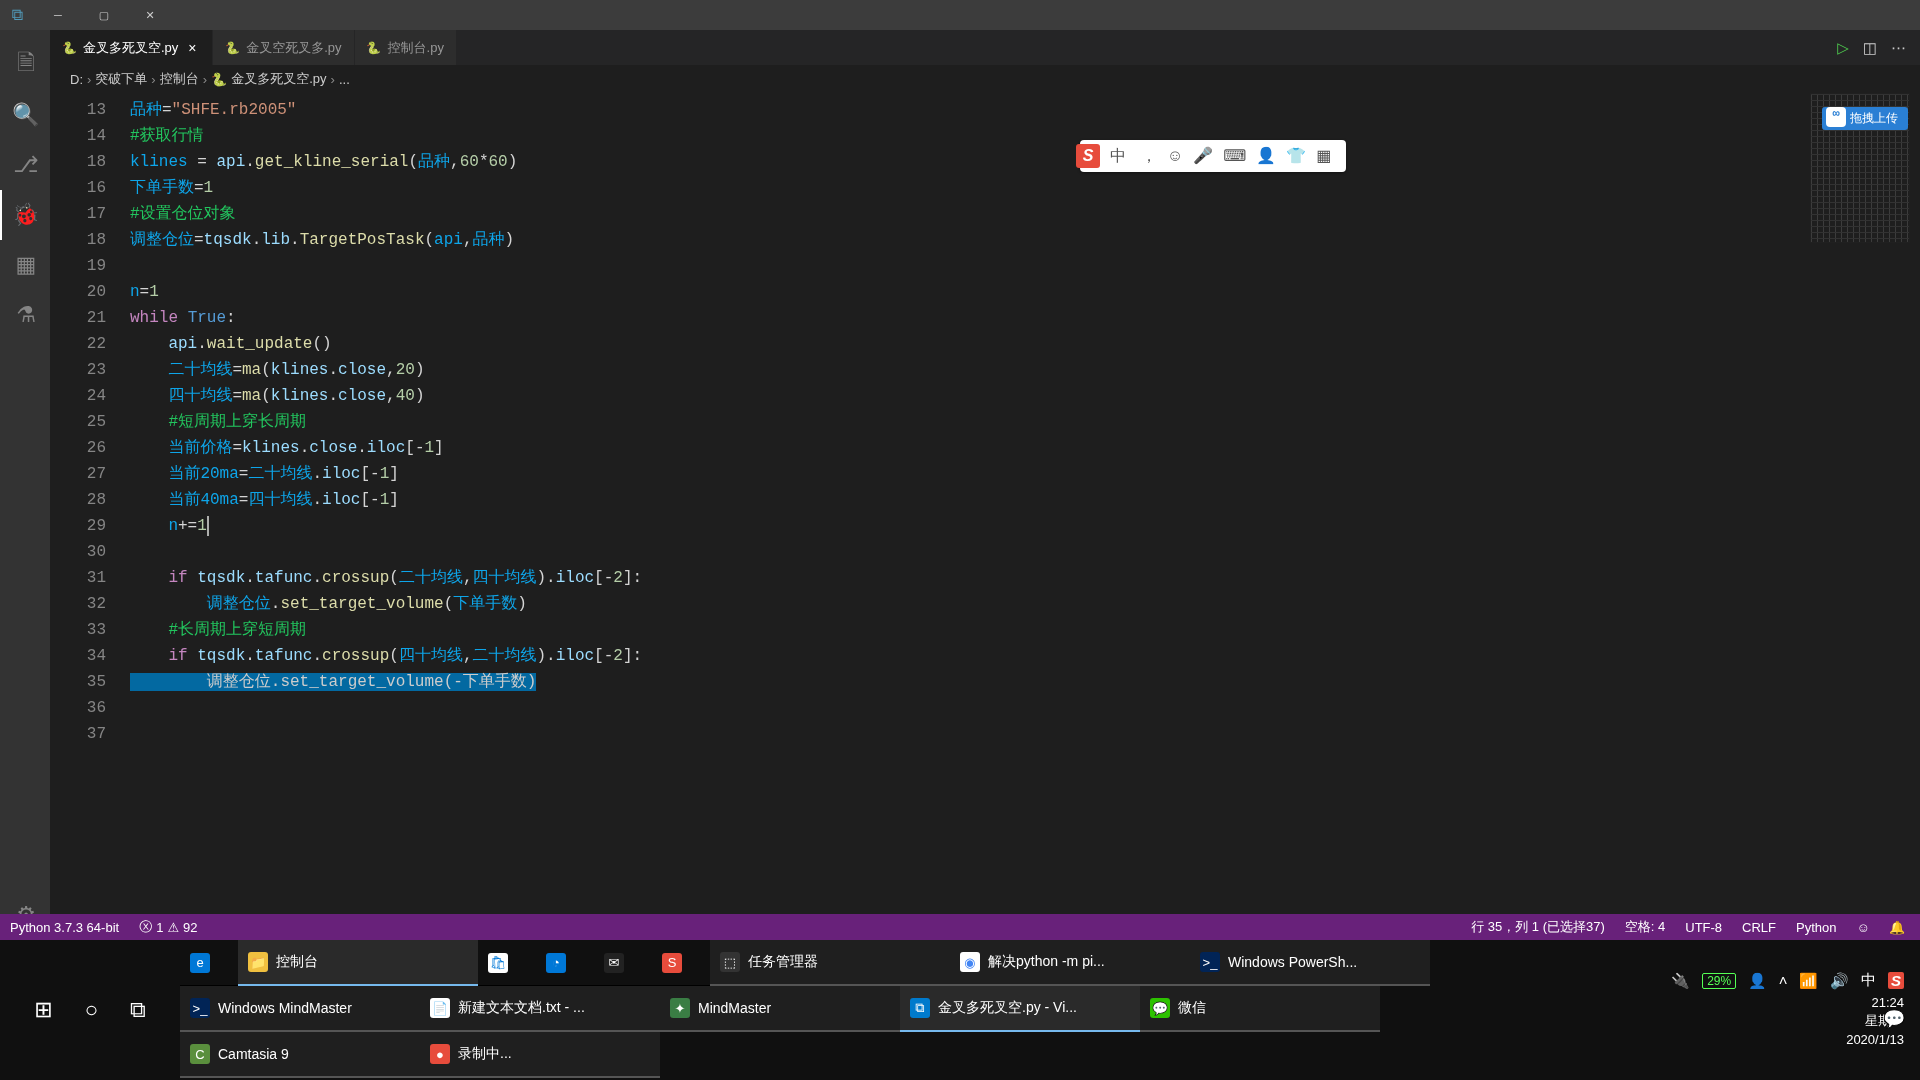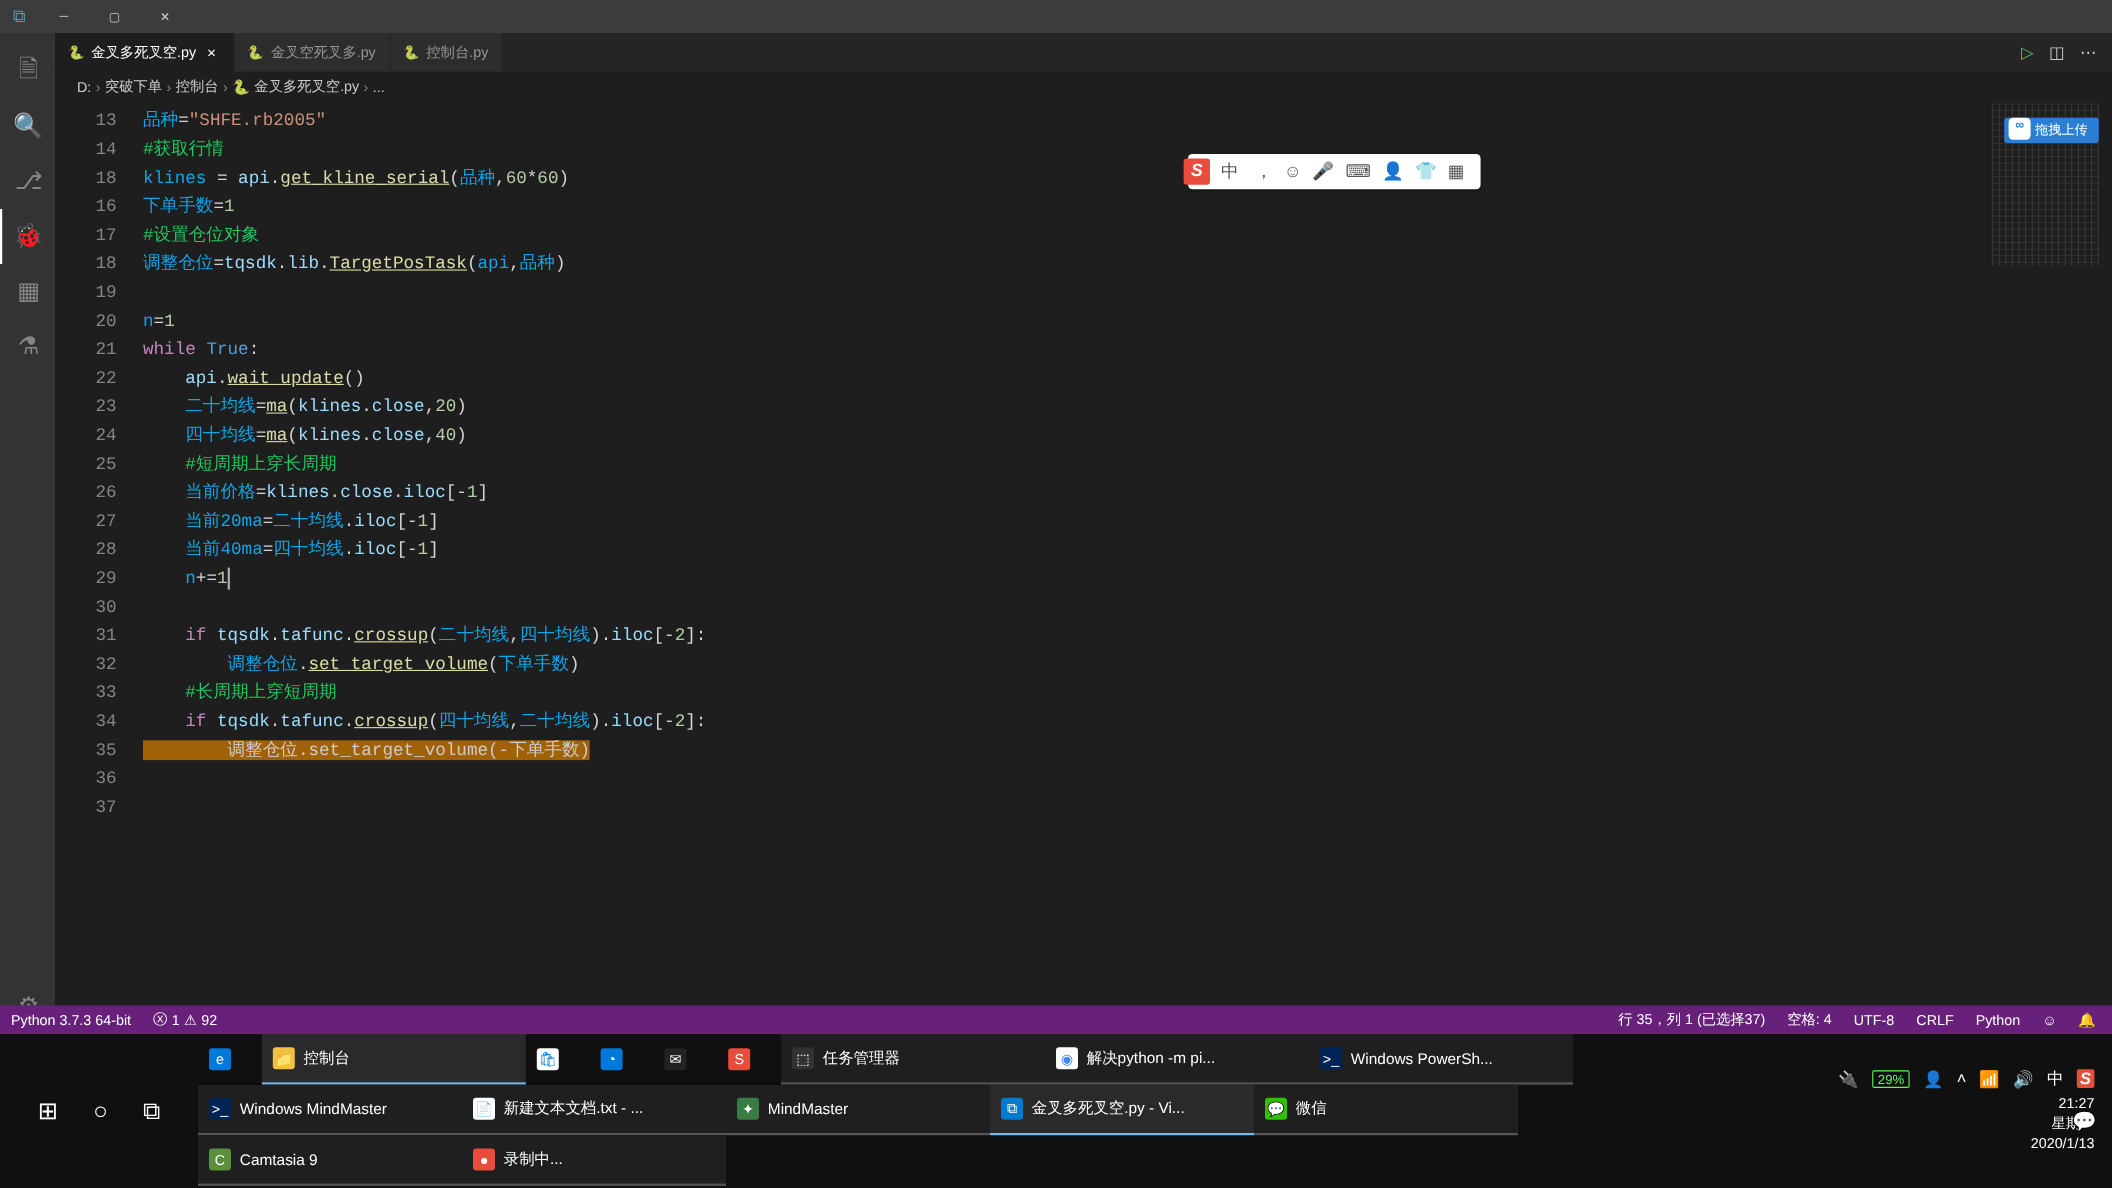--- a/index.html
+++ b/index.html
@@ -40,23 +40,23 @@
 .code-area { flex:1; display:flex; font-family:Consolas,"Courier New",monospace; font-size:16px; position:relative; }
 .gutter { width:80px; text-align:right; color:#858585; padding-right:24px; line-height:26px; padding-top:4px; }
 .code { flex:1; line-height:26px; white-space:pre; padding-top:4px; }
 .tk-var { color:#0ea5e9; }
 .tk-op { color:#d4d4d4; }
 .tk-str { color:#ce9178; }
 .tk-com { color:#22c55e; }
 .tk-kw { color:#c586c0; }
 .tk-bool { color:#569cd6; }
 .tk-num { color:#b5cea8; }
-.tk-fn { color:#dcdcaa;text-decoration:underline; }
+.tk-fn { color:#dcdcaa; }
 .tk-prop { color:#9cdcfe; }
-.sel { background:#a16207; }
+.sel { background:#0369a1; }
 .cursor-bar { display:inline-block; width:2px; height:20px; background:#aeafad; vertical-align:middle; }
 
 .minimap { position:absolute; right:10px; top:0; width:100px; height:150px; opacity:0.55; background:linear-gradient(#444 1px,transparent 1px),linear-gradient(90deg,#555 1px,transparent 1px); background-size:6px 6px; border:1px solid #222; }
 .upload-pill { position:absolute; right:12px; top:14px; background:#2a7fd4; color:#fff; padding:3px 10px 3px 28px; border-radius:3px; font-size:12px; }
 .upload-pill:before { content:"∞"; position:absolute; left:4px; top:0px; background:#fff; color:#2a7fd4; width:20px; height:20px; border-radius:4px; text-align:center; font-weight:bold; }
 
 
 .ime-bar { position:absolute; left:1080px; top:140px; background:#fff; border-radius:4px; display:flex; align-items:center; gap:10px; padding:4px 10px; color:#555; font-size:16px; box-shadow:0 1px 3px rgba(0,0,0,.4); }
 .ime-bar .s-logo { background:#e74c3c; color:#fff; width:24px; height:24px; border-radius:3px; display:flex; align-items:center; justify-content:center; font-weight:bold; font-style:italic; font-size:16px; margin-left:-14px; }
 .ime-bar span { cursor:pointer; }
@@ -281,19 +281,19 @@
       <span class="tray-icon">🔌</span>
       <span class="battery">29%</span>
       <span class="tray-icon">👤</span>
       <span class="tray-icon">˄</span>
       <span class="tray-icon">📶</span>
       <span class="tray-icon">🔊</span>
       <span class="tray-icon">中</span>
       <span class="tray-icon" style="background:#e74c3c;color:#fff;padding:0 3px;border-radius:2px;font-style:italic;font-weight:bold;">S</span>
     </div>
     <div class="clock">
-      <div>21:27</div>
+      <div>21:24</div>
       <div>星期一</div>
       <div>2020/1/13</div>
     </div>
     <div style="position:absolute;right:14px;bottom:50px;font-size:18px;">💬</div>
   </div>
 </div>
 
 </body></html>

